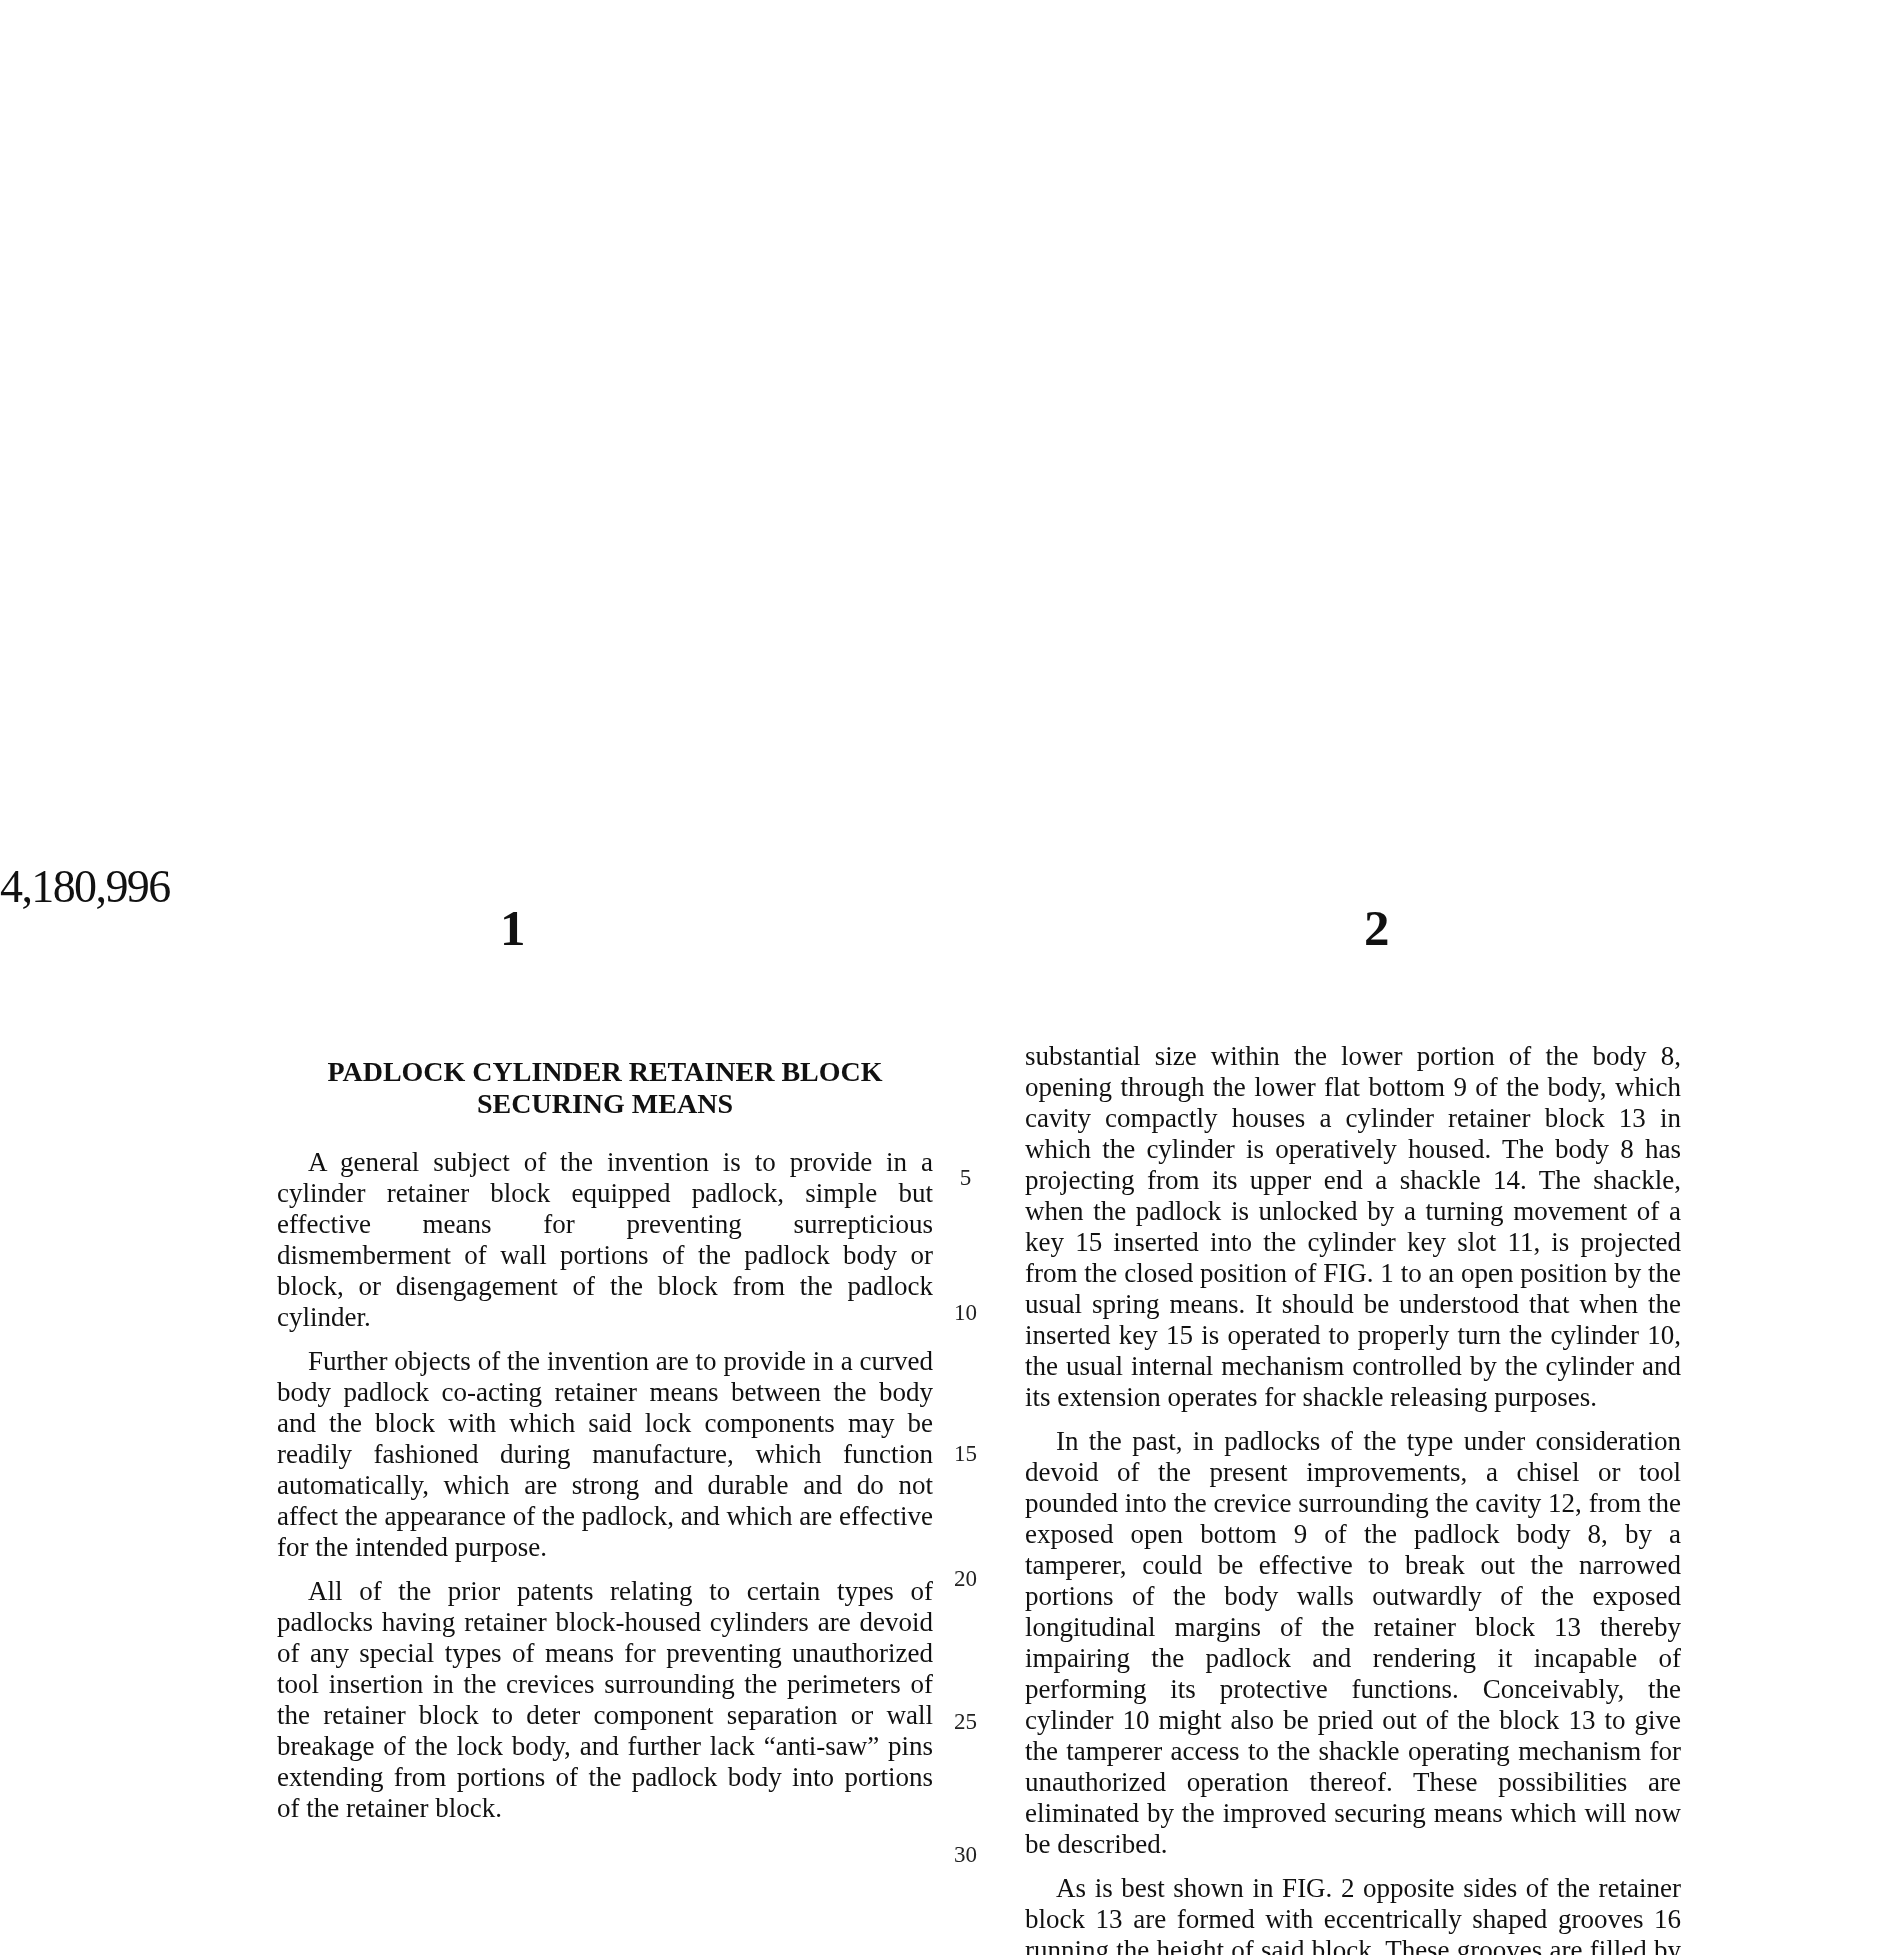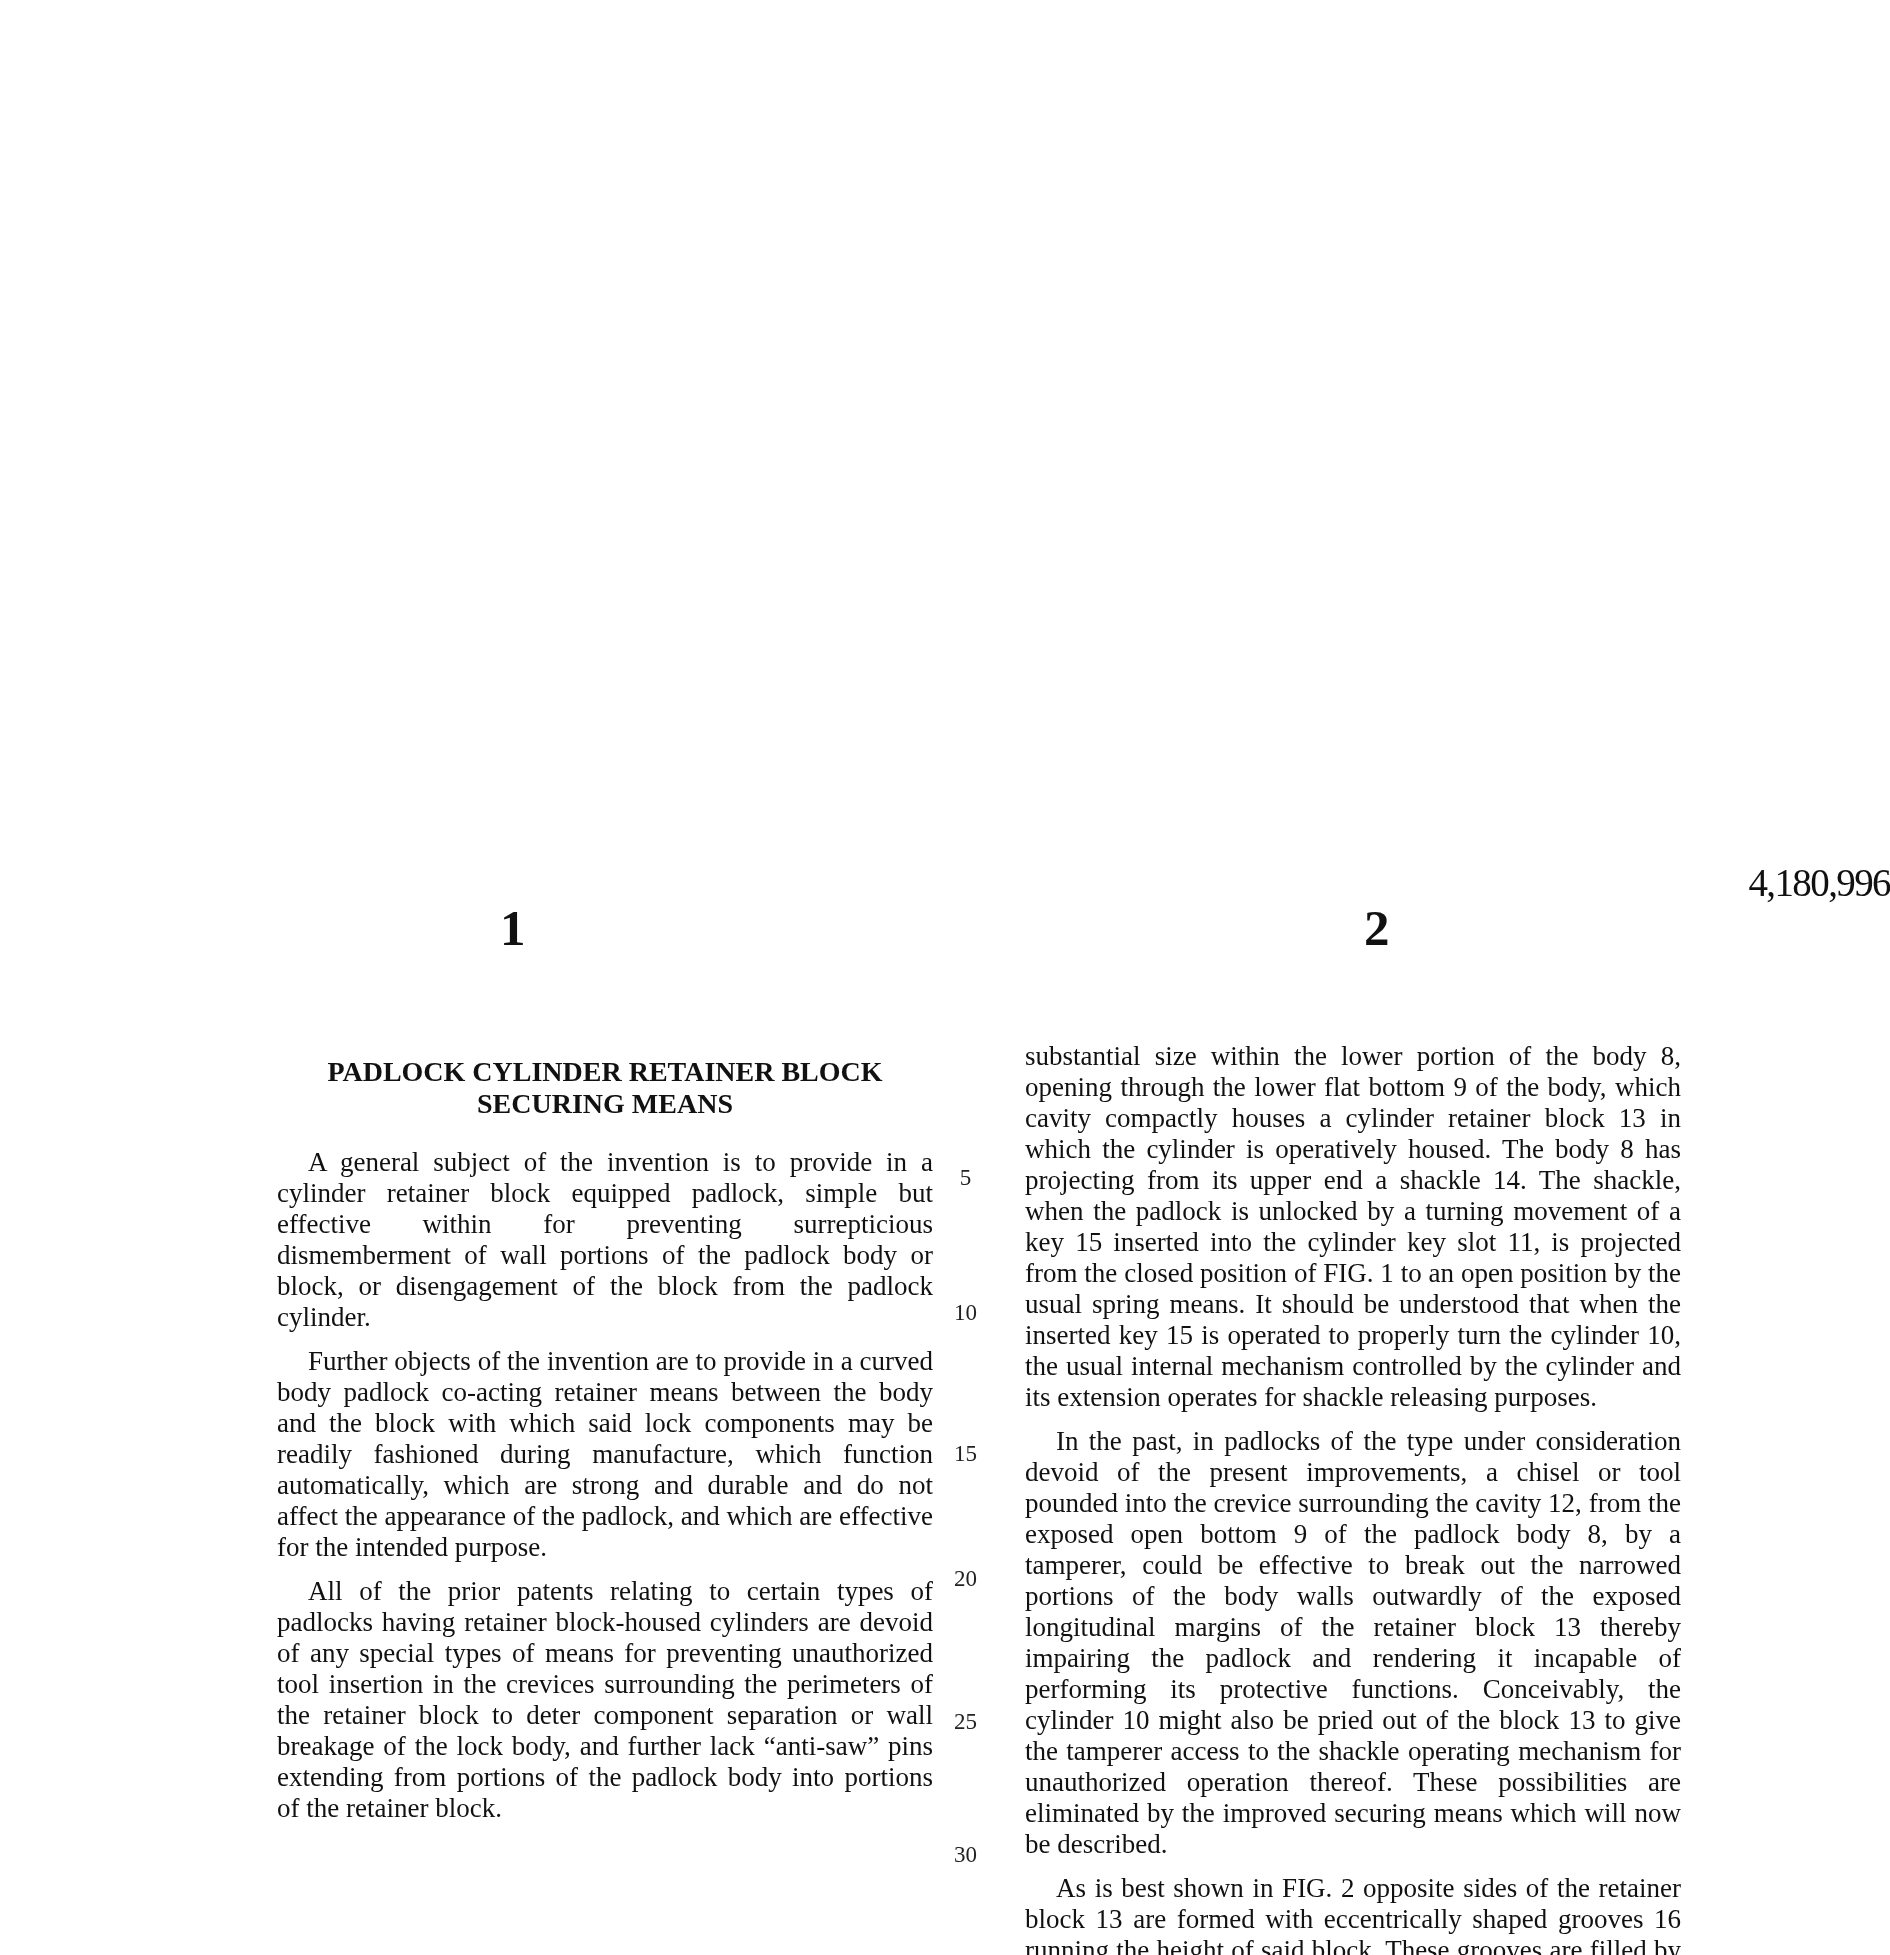--- a/index.html
+++ b/index.html
@@ -1,18 +1,18 @@
 <!DOCTYPE html>
 <html style="font-size:6.3px"><head>
 <meta charset="utf-8">
 <style>
   html, body { margin:0; padding:0; background:#ffffff; }
   body { width:1890px; height:2777px; position:relative; overflow:hidden;
          font-family:"Liberation Serif","DejaVu Serif",serif; color:#111; }
-  .patno { position:absolute; top:860px; left:0; width:1890px; text-align:right; font-size:39px; letter-spacing:-1.6px; }
+  .patno { position:absolute; top:860px; left:0; width:1890px; text-align:left; font-size:46px; letter-spacing:-1.6px; }
   .colno { position:absolute; top:899px; font-size:51px; font-weight:bold; }
   .colno.left { left:500px; }
   .colno.right { left:1364px; }
   .col { position:absolute; top:1056px; width:682px; font-size:27px; line-height:31px; text-align:justify; }
   .col.left { left:264px; }
   .col.right { left:1012px; top:1028px; }
   .title { text-align:center; font-weight:bold; font-size:28px; line-height:32px; margin:0 0 27px 0; }
   .heading { text-align:center; font-size:29px; line-height:33px; margin:15.6px 0 7.8px 0; }
   .subheading { text-align:center; font-size:28px; margin:15.6px 0 11.7px 0; }
   p { margin:13px; text-indent:31px; }
@@ -22,21 +22,21 @@
 </head>
 <body>
 
 <div class="patno">4,180,996</div>
 <div class="colno left">1</div>
 <div class="colno right">2</div>
 
 <div class="col left">
   <div class="title">PADLOCK CYLINDER RETAINER BLOCK SECURING MEANS</div>
 
-  <p>A general subject of the invention is to provide in a cylinder retainer block equipped padlock, simple but effective within for preventing surrepticious dismemberment of wall portions of the padlock body or block, or disengagement of the block from the padlock cylinder.</p>
+  <p>A general subject of the invention is to provide in a cylinder retainer block equipped padlock, simple but effective means for preventing surrepticious dismemberment of wall portions of the padlock body or block, or disengagement of the block from the padlock cylinder.</p>
   <p>Further objects of the invention are to provide in a curved body padlock co-acting retainer means between the body and the block with which said lock components may be readily fashioned during manufacture, which function automatically, which are strong and durable and do not affect the appearance of the padlock, and which are effective for the intended purpose.</p>
 
   <p>All of the prior patents relating to certain types of padlocks having retainer block-housed cylinders are devoid of any special types of means for preventing unauthorized tool insertion in the crevices surrounding the perimeters of the retainer block to deter component separation or wall breakage of the lock body, and further lack “anti-saw” pins extending from portions of the padlock body into portions of the retainer block.</p>
 
 
 </div>
 
 <div class="col right">
   <p class="noindent">substantial size within the lower portion of the body 8, opening through the lower flat bottom 9 of the body, which cavity compactly houses a cylinder retainer block 13 in which the cylinder is operatively housed. The body 8 has projecting from its upper end a shackle 14. The shackle, when the padlock is unlocked by a turning movement of a key 15 inserted into the cylinder key slot 11, is projected from the closed position of FIG. 1 to an open position by the usual spring means. It should be understood that when the inserted key 15 is operated to properly turn the cylinder 10, the usual internal mechanism controlled by the cylinder and its extension operates for shackle releasing purposes.</p>
   <p>In the past, in padlocks of the type under consideration devoid of the present improvements, a chisel or tool pounded into the crevice surrounding the cavity 12, from the exposed open bottom 9 of the padlock body 8, by a tamperer, could be effective to break out the narrowed portions of the body walls outwardly of the exposed longitudinal margins of the retainer block 13 thereby impairing the padlock and rendering it incapable of performing its protective functions. Conceivably, the cylinder 10 might also be pried out of the block 13 to give the tamperer access to the shackle operating mechanism for unauthorized operation thereof. These possibilities are eliminated by the improved securing means which will now be described.</p>

